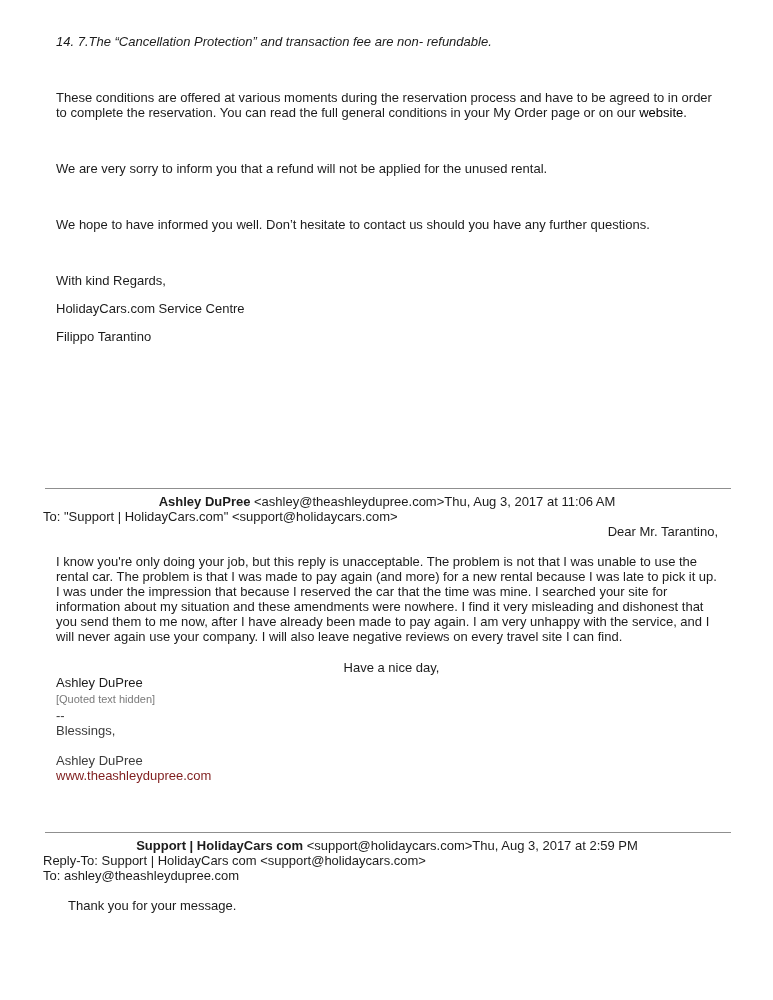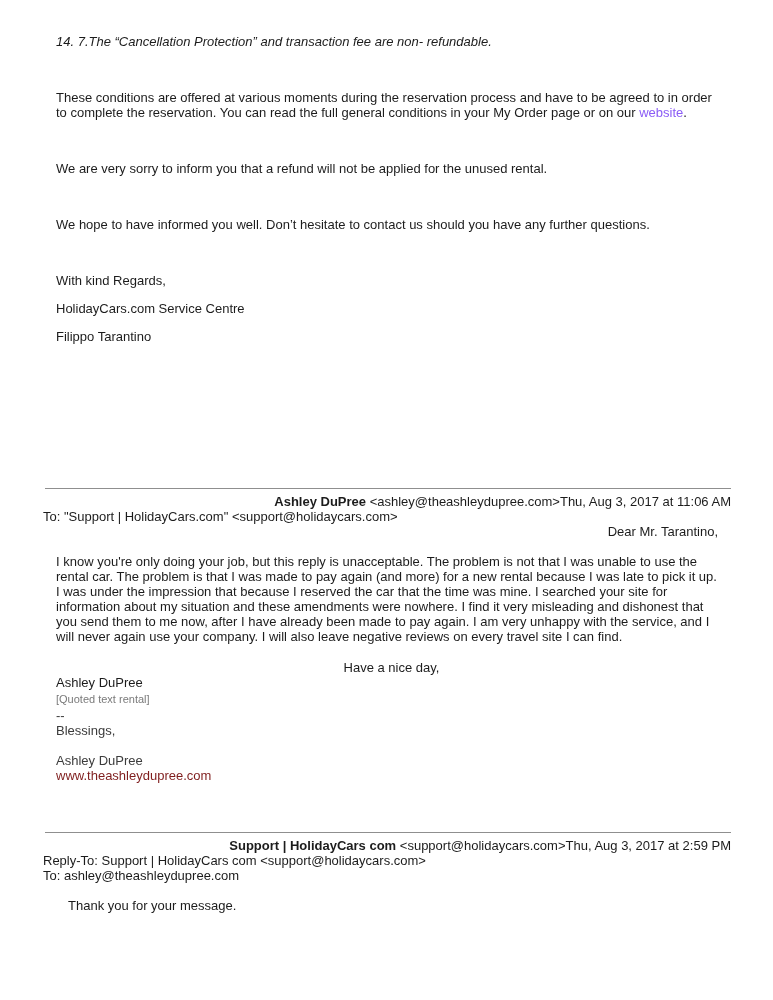--- a/index.html
+++ b/index.html
@@ -13,30 +13,30 @@
     position: relative;
     overflow: hidden;
   }
   .page { position: relative; width: 773px; height: 1000px; }
   .body-indent { margin-left: 56px; margin-right: 46px; }
   .header-indent { margin-left: 43px; margin-right: 42px; }
   .term-line { font-style: italic; padding-top: 34px; }
   .para { max-width: 662px; }
   .gap-lg { margin-top: 41px; }
   .gap-line { margin-top: 13px; }
-  a.link-blue { color: #8b5cf6; text-decoration: none; cursor: pointer; }
+  a.link-blue { color: #000000; text-decoration: none; cursor: pointer; }
   a.link-purple { color: #7f1d1d; text-decoration: none; cursor: pointer; }
   .divider {
     border: 0;
     border-top: 1px solid #8f8f8f;
     margin: 0 0 0 45px;
     width: 686px;
     height: 0;
   }
-  .email-header { display: flex; justify-content: flex-end; align-items: flex-start; margin-top: 5px; }
+  .email-header { display: flex; justify-content: center; align-items: flex-start; margin-top: 5px; }
   .from-line { white-space: nowrap; }
   .from-name { font-weight: bold; }
   .date { white-space: nowrap; }
   .hdr-line { margin-top: 0; }
   .quoted-hidden { color: #7a7a7a; font-size: 11px; line-height: 15px; }
   .sig-line { line-height: 15px; }
   .dim { color: #3c3c3c; }
   .divider1 { position: absolute; top: 488px; left: 0; right: 0; }
   .divider2 { position: absolute; top: 832px; left: 0; right: 0; }
   .email2 { position: absolute; top: 489px; left: 0; right: 0; }
@@ -71,21 +71,21 @@
       </div>
       <div class="hdr-line">To: "Support | HolidayCars.com" &lt;support@holidaycars.com&gt;</div>
     </div>
 
     <div class="body-indent">
       <div class="para" style="margin-top:0;text-align:right;">Dear Mr. Tarantino,</div>
       <div class="para" style="margin-top:15px;">I know you're only doing your job, but this reply is unacceptable. The problem is not that I was unable to use the rental car. The problem is that I was made to pay again (and more) for a new rental because I was late to pick it up. I was under the impression that because I reserved the car that the time was mine. I searched your site for information about my situation and these amendments were nowhere. I find it very misleading and dishonest that you send them to me now, after I have already been made to pay again. I am very unhappy with the service, and I will never again use your company. I will also leave negative reviews on every travel site I can find.</div>
 
       <div class="sig-line" style="margin-top:16px;text-align:center;">Have a nice day,</div>
       <div class="sig-line">Ashley DuPree</div>
-      <div class="quoted-hidden" style="margin-top:2px;">[Quoted text rental]</div>
+      <div class="quoted-hidden" style="margin-top:2px;">[Quoted text hidden]</div>
       <div class="sig-line dim" style="margin-top:1px;">--</div>
       <div class="sig-line dim">Blessings,</div>
       <div class="sig-line dim" style="margin-top:15px;">Ashley DuPree</div>
       <div class="sig-line"><a class="link-purple">www.theashleydupree.com</a></div>
     </div>
   </div>
 
   <hr class="divider divider2">
 
   <div class="email3">

